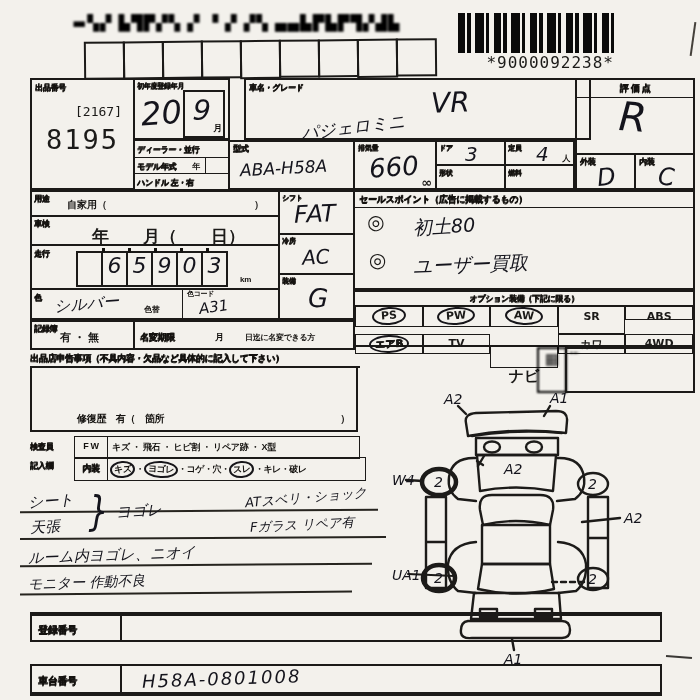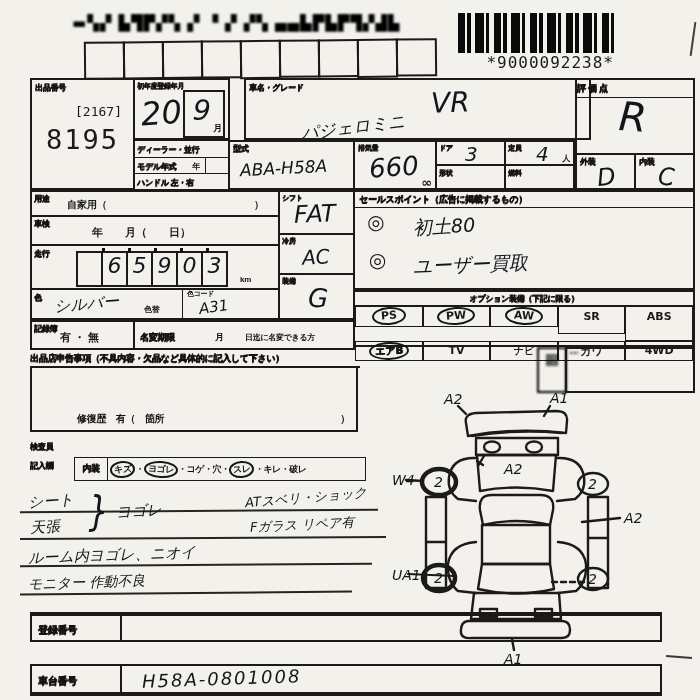--- a/index.html
+++ b/index.html
@@ -97,40 +97,40 @@
     <div class="lbl abs" style="right:3px;bottom:0;font-size:8px;">人</div>
   </div>
   <div class="abs cell" style="left:435px;top:164px;width:71px;height:26px;">
     <div class="lbl dark abs" style="left:2px;top:2px;font-size:7px;">形状</div>
   </div>
   <div class="abs cell" style="left:504px;top:164px;width:71px;height:26px;">
     <div class="lbl dark abs" style="left:2px;top:2px;font-size:7px;">燃料</div>
   </div>
 
   <div class="abs cell" style="left:575px;top:78px;width:120px;height:77px;">
-    <div class="lbl lbl9 dark" style="text-align:left;border-bottom:1.5px solid #1b1a18;padding:2px 0;">評 価 点</div>
+    <div class="lbl lbl9 dark" style="text-align:center;border-bottom:1.5px solid #1b1a18;padding:2px 0;">評 価 点</div>
     <div class="abs hw" style="left:42px;top:14px;font-size:40px;transform:rotate(4deg);">R</div>
   </div>
   <div class="abs cell" style="left:575px;top:153px;width:61px;height:37px;">
     <div class="lbl dark abs" style="left:3px;top:1px;">外装</div>
     <div class="abs hw" style="left:20px;top:8px;font-size:24px;transform:rotate(-6deg);">D</div>
   </div>
   <div class="abs cell" style="left:634px;top:153px;width:61px;height:37px;">
     <div class="lbl dark abs" style="left:3px;top:1px;">内装</div>
     <div class="abs hw" style="left:22px;top:8px;font-size:24px;transform:rotate(2deg);">C</div>
   </div>
 
   <div class="abs cell" style="left:30px;top:190px;width:250px;height:27px;">
     <div class="lbl dark abs" style="left:2px;top:1px;">用途</div>
     <div class="abs lbl10" style="left:35px;top:6px;font-weight:bold;font-family:'Liberation Sans',sans-serif;">自家用（</div>
     <div class="abs lbl10" style="right:14px;top:6px;font-weight:bold;font-family:'Liberation Sans',sans-serif;">）</div>
   </div>
   <div class="abs cell" style="left:30px;top:215px;width:250px;height:31px;">
     <div class="lbl dark abs" style="left:2px;top:1px;">車検</div>
-    <div class="abs" style="left:60px;top:8px;font-size:11px;font-weight:bold;font-family:'Liberation Sans',sans-serif;">年　　月（　　日）</div>
+    <div class="abs" style="left:60px;top:8px;font-size:17px;font-weight:bold;font-family:'Liberation Sans',sans-serif;">年　　月（　　日）</div>
   </div>
   <div class="abs cell" style="left:30px;top:244px;width:250px;height:46px;">
     <div class="lbl dark abs" style="left:2px;top:2px;">走行</div>
     <div class="abs ticks" style="left:44px;top:5px;display:flex;">
       <i style="left:26px;"></i>
         <i style="left:52px;"></i>
         <i style="left:78px;"></i>
         <i style="left:104px;"></i>
         <i style="left:130px;"></i>
       <div class="cell" style="width:27px;height:36px;"></div>
@@ -173,26 +173,26 @@
     <div class="abs hw" style="left:58px;top:60px;font-size:19px;transform:rotate(-2deg);">ユーザー買取</div>
   </div>
 
   <div class="abs cell" style="left:353px;top:290px;width:342px;height:57px;">
     <div class="lbl dark" style="text-align:center;padding:1px 0;font-size:8px;">オプション装備（下記に限る）</div>
     <div style="display:flex;border-top:1.5px solid #1b1a18;">
       <div class="thin" style="flex:1;text-align:center;font-size:11px;font-weight:bold;height:21px;"><span class="circ">PS</span></div>
       <div class="thin" style="flex:1;text-align:center;font-size:11px;font-weight:bold;height:21px;"><span class="circ">PW</span></div>
       <div class="thin" style="flex:1;text-align:center;font-size:11px;font-weight:bold;height:21px;"><span class="circ" style="transform:rotate(3deg);">AW</span></div>
       <div class="thin" style="flex:1;text-align:center;font-size:11px;font-weight:bold;height:28px;padding-top:3px;">SR</div>
-      <div class="thin" style="flex:1;text-align:center;font-size:11px;font-weight:bold;height:35px;padding-top:3px;">ABS</div>
+      <div class="thin" style="flex:1;text-align:center;font-size:11px;font-weight:bold;height:14px;padding-top:3px;">ABS</div>
     </div>
     <div style="display:flex;">
       <div class="thin dark" style="flex:1;text-align:center;font-size:10px;font-weight:bold;height:20px;"><span class="circ" style="transform:rotate(-2deg);padding:0 4px;">エアB</span></div>
       <div class="thin" style="flex:1;text-align:center;font-size:11px;font-weight:bold;height:20px;padding-top:2px;">TV</div>
-      <div class="thin" style="flex:1;text-align:center;font-size:10px;font-weight:bold;height:20px;padding-top:2px;">ナビ</div>
+      <div class="thin" style="flex:1;text-align:center;font-size:15px;font-weight:bold;height:20px;padding-top:20px;margin-top:12px;">ナビ</div>
       <div class="thin" style="flex:1;text-align:center;font-size:11px;font-weight:bold;height:20px;padding-top:2px;">カワ</div>
       <div class="thin" style="flex:1;text-align:center;font-size:11px;font-weight:bold;height:20px;padding-top:2px;">4WD</div>
     </div>
   </div>
 
   <div class="abs" style="left:353px;top:347px;width:342px;height:46px;">
     <div class="abs cell blob" style="left:184px;top:0;width:30px;height:46px;font-size:15px;text-align:center;line-height:20px;">▦</div>
     <div class="abs cell" style="left:212px;top:0;width:130px;height:46px;">
       <div class="lbl blob abs" style="left:3px;top:0;font-size:7px;">▪▫▪▫</div>
     </div>
@@ -210,20 +210,24 @@
 
   <div class="abs lbl lbl9 dark" style="left:30px;top:352px;width:330px;border-bottom:2px solid #1b1a18;padding-bottom:1px;">出品店申告事項（不具内容・欠品など具体的に記入して下さい）</div>
   <div class="abs cell" style="left:30px;top:366px;width:328px;height:66px;">
     <span class="lbl lbl10 abs" style="left:45px;bottom:4px;">修復歴　有（　箇所</span>
     <span class="lbl lbl10 abs" style="right:6px;bottom:4px;">）</span>
   </div>
 
   <div class="abs" style="left:30px;top:436px;width:330px;height:46px;">
     <div class="lbl dark abs" style="left:0;top:5px;">検査員</div>
     <div class="lbl dark abs" style="left:0;top:24px;">記入欄</div>
+    <div class="abs thin" style="left:44px;top:0;width:286px;height:23px;display:flex;">
+      <div class="lbl lbl9" style="width:32px;border-right:1.5px solid #1b1a18;text-align:center;padding-top:4px;">F W</div>
+      <div class="lbl lbl9" style="padding:4px 0 0 4px;">キズ ・ 飛石 ・ ヒビ割 ・ リペア跡 ・ X型</div>
+    </div>
     <div class="abs thin" style="left:44px;top:21px;width:292px;height:24px;display:flex;">
       <div class="lbl lbl9 dark" style="width:32px;border-right:1.5px solid #1b1a18;text-align:center;padding-top:4px;">内装</div>
       <div class="lbl lbl9" style="padding:3px 0 0 2px;letter-spacing:-0.5px;">
         <span class="circ" style="padding:0 2px;">キズ</span><span>・</span><span class="circ" style="padding:0 2px;transform:rotate(3deg);">ヨゴレ</span><span>・</span><span>コゲ</span><span>・</span><span>穴</span><span>・</span><span class="circ" style="padding:0 2px;">スレ</span><span>・</span><span>キレ</span><span>・</span><span>破レ</span>
       </div>
     </div>
   </div>
 
   <div class="rule" style="left:20px;top:510px;width:358px;transform:rotate(-0.4deg);"></div>
   <div class="rule" style="left:20px;top:537px;width:366px;transform:rotate(-0.3deg);"></div>

